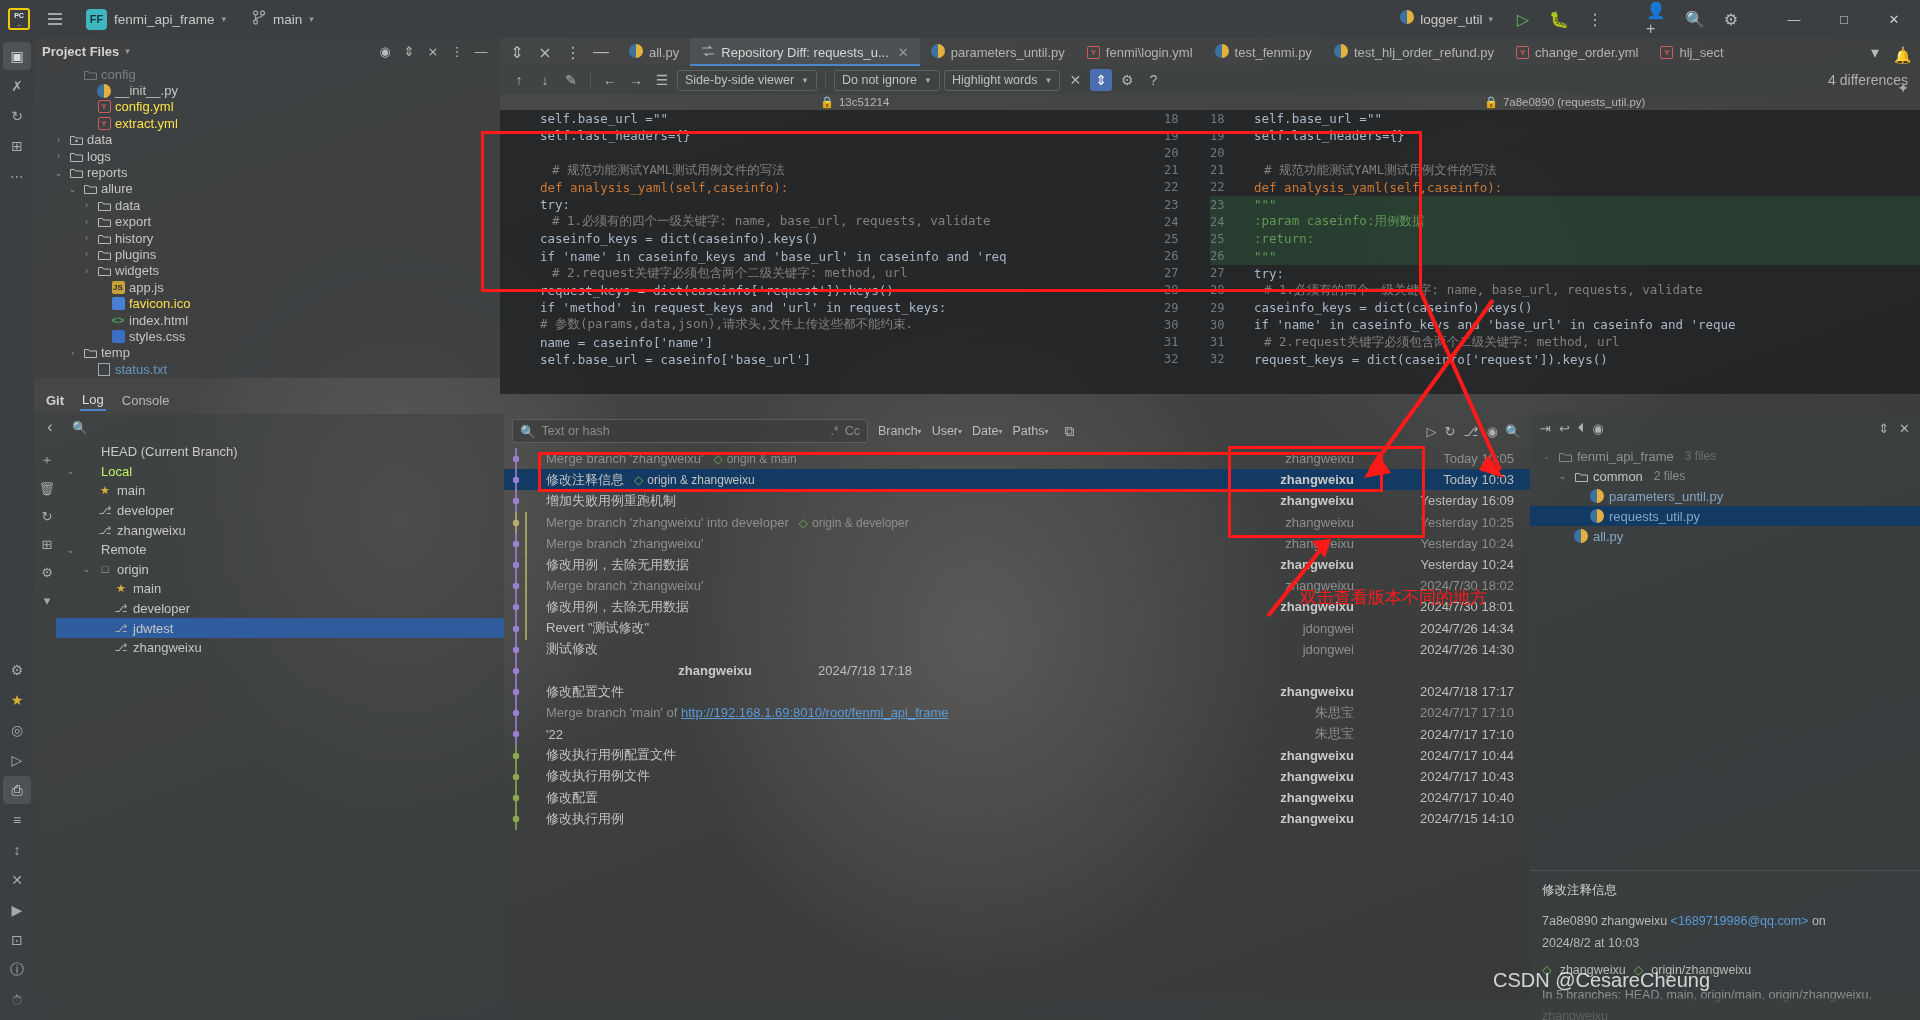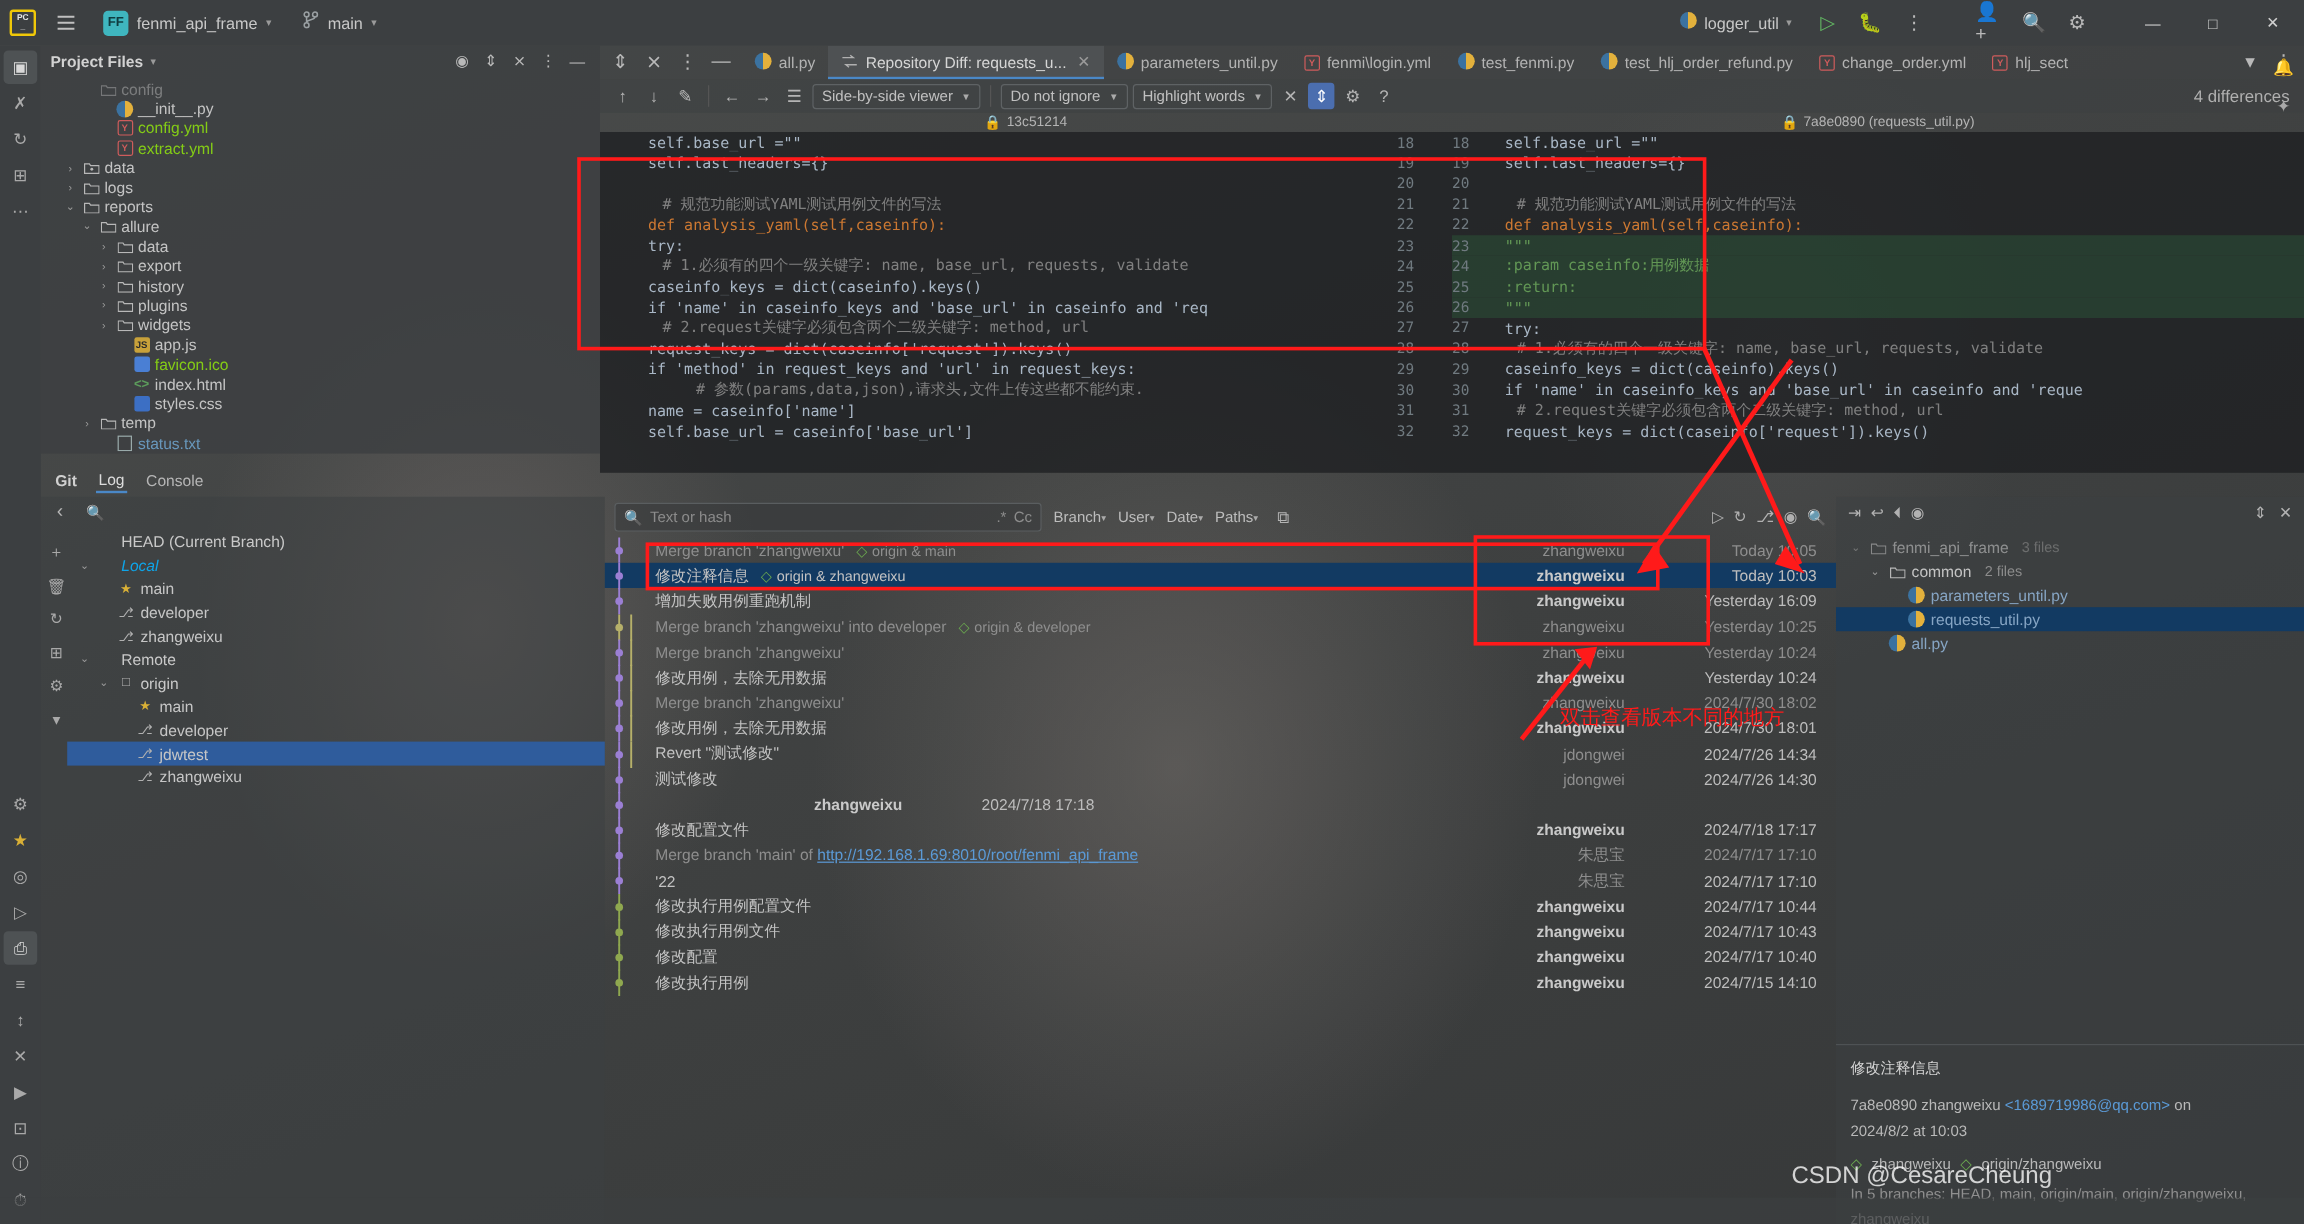--- a/index.html
+++ b/index.html
@@ -69,21 +69,21 @@
     background: rgba(60,63,65,.80); z-index: 12;
   }
   .pp-head { height: 26px; display: flex; align-items: center; padding: 0 8px; gap: 6px; }
   .pp-title { font-size: 13px; font-weight: bold; color: #d2d2d2; }
   .pp-tools { margin-left: auto; display: flex; align-items: center; gap: 2px; }
   .pp-tools .tb-icon { width: 22px; height: 22px; font-size: 13px; }
   .tree { padding-top: 2px; font-size: 13px; overflow: hidden; height: 312px; }
   .trow { height: 16.4px; display: flex; align-items: center; gap: 4px; white-space: nowrap; padding-left: 4px; }
   .arrow { width: 13px; text-align: center; color: #9a9a9a; font-size: 9px; flex: none; }
   .tlabel { color: #c4c4c4; }
-  .tlabel.blue { color: #84cc16; }
+  .tlabel.blue { color: #fde047; }
   .tlabel.link { color: #6897bb; }
   .ficon { width: 14px; height: 14px; flex: none; display: inline-flex; align-items: center; justify-content: center; font-size: 10px; }
   .ico-yml { width: 13px; height: 13px; border: 1.4px solid #cf5c5c; border-radius: 2px; color: #cf5c5c; font-size: 8px; font-weight: bold; display: flex; align-items: center; justify-content: center; }
   .ico-py { width: 14px; height: 14px; border-radius: 50%;
      background: conic-gradient(from 180deg, #3b72a0 0 50%, #e3b13c 50% 100%); }
   .ico-js { width: 13px; height: 13px; background: #c8a13a; color: #2b2b2b; font-size: 8px; font-weight: bold; display: flex; align-items: center; justify-content: center; border-radius: 2px; }
   .ico-img { width: 13px; height: 13px; background: #4a7fd4; border-radius: 2px; }
   .ico-html { color: #5c9c5c; font-size: 11px; font-weight: bold; }
   .ico-css { width: 13px; height: 13px; background: #3c6fc4; border-radius: 2px; }
   .ico-txt { width: 12px; height: 13px; border: 1px solid #9aa; }
@@ -603,21 +603,21 @@
           </div>
           <div class="codeline">
             <span class="codetext" style="flex: 1 1 auto; padding-left: 40px;">request_keys = dict(caseinfo['request']).keys()</span>
             <span class="lnum" style="width: 46px;">28</span>
           </div>
           <div class="codeline">
             <span class="codetext" style="flex: 1 1 auto; padding-left: 40px;">if 'method' in request_keys and 'url' in request_keys:</span>
             <span class="lnum" style="width: 46px;">29</span>
           </div>
           <div class="codeline">
-            <span class="codetext" style="flex: 1 1 auto; padding-left: 80px; color: rgb(128, 128, 128);"># 参数(params,data,json),请求头,文件上传这些都不能约束.</span>
+            <span class="codetext" style="flex: 1 1 auto; padding-left: 40px; color: rgb(128, 128, 128);"># 参数(params,data,json),请求头,文件上传这些都不能约束.</span>
             <span class="lnum" style="width: 46px;">30</span>
           </div>
           <div class="codeline">
             <span class="codetext" style="flex: 1 1 auto; padding-left: 40px;">name = caseinfo['name']</span>
             <span class="lnum" style="width: 46px;">31</span>
           </div>
           <div class="codeline">
             <span class="codetext" style="flex: 1 1 auto; padding-left: 40px;">self.base_url = caseinfo['base_url']</span>
             <span class="lnum" style="width: 46px;">32</span>
           </div>
@@ -713,21 +713,21 @@
         </div>
         <div class="branchlist" id="branch-list" style="padding-left:22px">
             <div class="brow" style="padding-left: 8px;">
               <span class="arrow"></span>
               <span class="bicon"></span>
               <span class="blabel" style="color: rgb(201, 201, 201);">HEAD (Current Branch)</span>
             </div>
             <div class="brow" style="padding-left: 8px;">
               <span class="arrow">⌄</span>
               <span class="bicon"></span>
-              <span class="blabel" style="color: #0ea5e9; font-style: italic;">Local</span>
+              <span class="blabel" style="color: #bef264;">Local</span>
             </div>
             <div class="brow" style="padding-left: 24px;">
               <span class="arrow"></span>
               <span class="bicon">
                 <span class="star">★</span>
               </span>
               <span class="blabel">main</span>
             </div>
             <div class="brow" style="padding-left: 24px;">
               <span class="arrow"></span>

